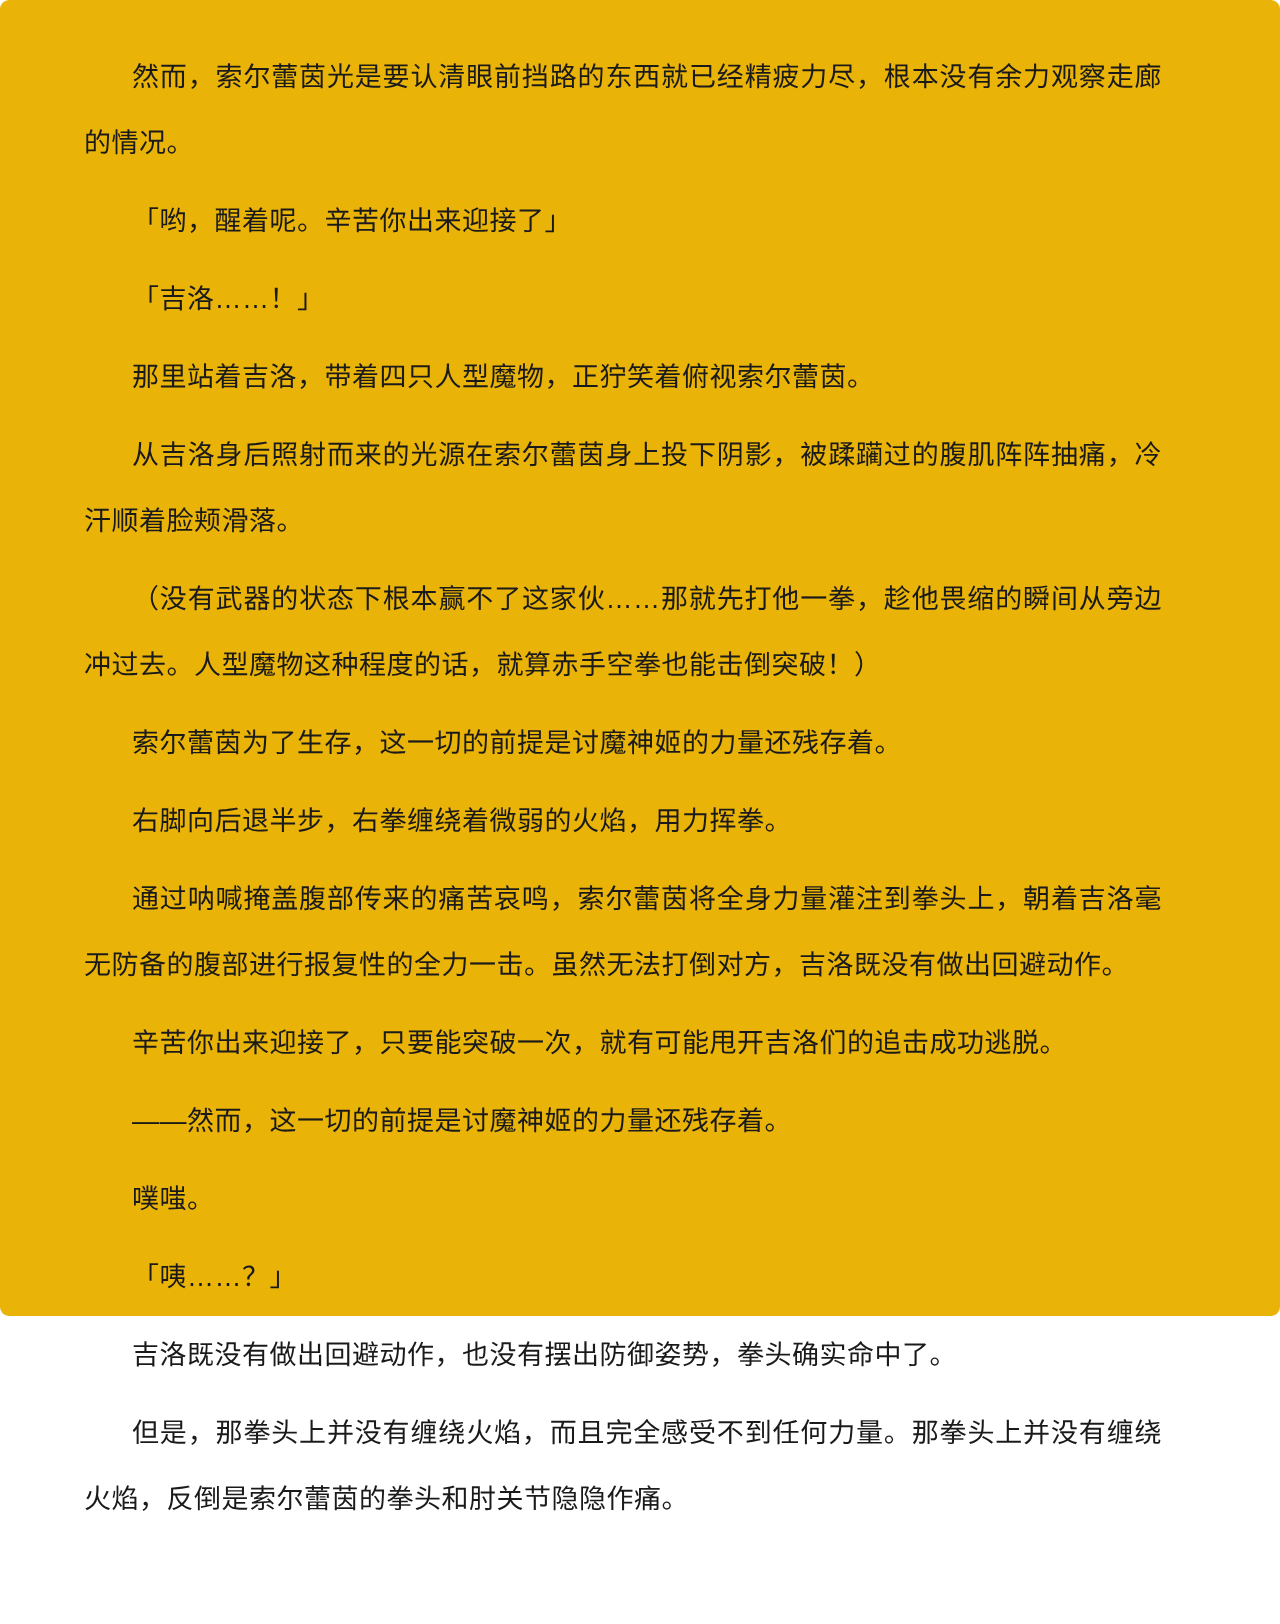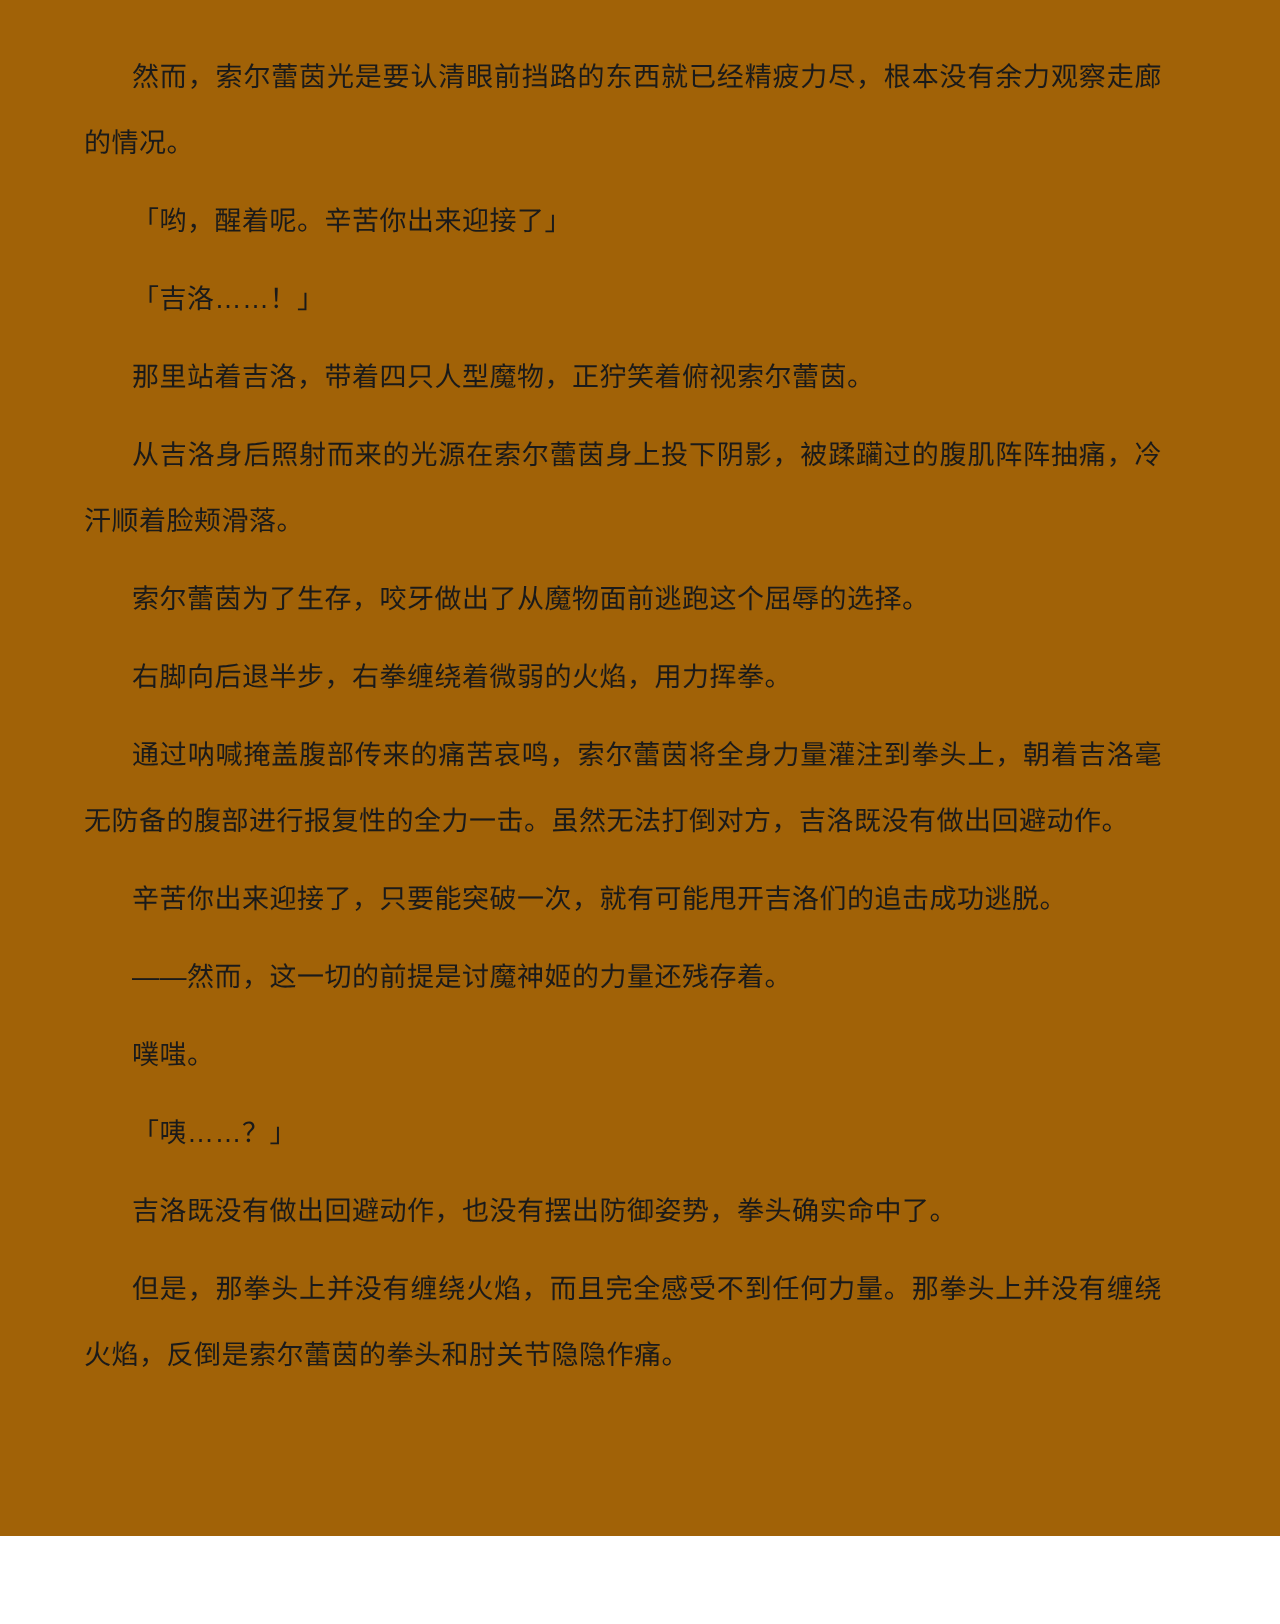--- a/index.html
+++ b/index.html
@@ -9,23 +9,24 @@
   }
   body {
     width: 1280px;
     height: 1624px;
     overflow: hidden;
     font-family: "Liberation Sans", "DejaVu Sans", sans-serif;
   }
   .page {
     box-sizing: border-box;
     width: 1280px;
-    height: 1536px;
+    height: 1316px;
     padding: 44px 118px 40px 84px;
-    background: #a16207;
+    background: #eab308;
+    border-radius: 9px;
   }
   .page p {
     margin: 0 0 12px 0;
     padding: 0;
     color: #1a1a1a;
     font-size: 27px;
     line-height: 66px;
     letter-spacing: 0.5px;
     text-indent: 48px;
     text-align: justify;
@@ -35,21 +36,22 @@
 </style>
 </head>
 <body>
 
 <div class="page">
   <p>然而，索尔蕾茵光是要认清眼前挡路的东西就已经精疲力尽，根本没有余力观察走廊的情况。</p>
   <p>「哟，醒着呢。辛苦你出来迎接了」</p>
   <p>「吉洛……！」</p>
   <p>那里站着吉洛，带着四只人型魔物，正狞笑着俯视索尔蕾茵。</p>
   <p>从吉洛身后照射而来的光源在索尔蕾茵身上投下阴影，被蹂躏过的腹肌阵阵抽痛，冷汗顺着脸颊滑落。</p>
-  <p>索尔蕾茵为了生存，咬牙做出了从魔物面前逃跑这个屈辱的选择。</p>
+  <p>（没有武器的状态下根本赢不了这家伙……那就先打他一拳，趁他畏缩的瞬间从旁边冲过去。人型魔物这种程度的话，就算赤手空拳也能击倒突破！）</p>
+  <p>索尔蕾茵为了生存，这一切的前提是讨魔神姬的力量还残存着。</p>
   <p>右脚向后退半步，右拳缠绕着微弱的火焰，用力挥拳。</p>
   <p>通过呐喊掩盖腹部传来的痛苦哀鸣，索尔蕾茵将全身力量灌注到拳头上，朝着吉洛毫无防备的腹部进行报复性的全力一击。虽然无法打倒对方，吉洛既没有做出回避动作。</p>
   <p>辛苦你出来迎接了，只要能突破一次，就有可能甩开吉洛们的追击成功逃脱。</p>
   <p>——然而，这一切的前提是讨魔神姬的力量还残存着。</p>
   <p>噗嗤。</p>
   <p>「咦……？」</p>
   <p>吉洛既没有做出回避动作，也没有摆出防御姿势，拳头确实命中了。</p>
   <p>但是，那拳头上并没有缠绕火焰，而且完全感受不到任何力量。那拳头上并没有缠绕火焰，反倒是索尔蕾茵的拳头和肘关节隐隐作痛。</p>
 </div>
 

